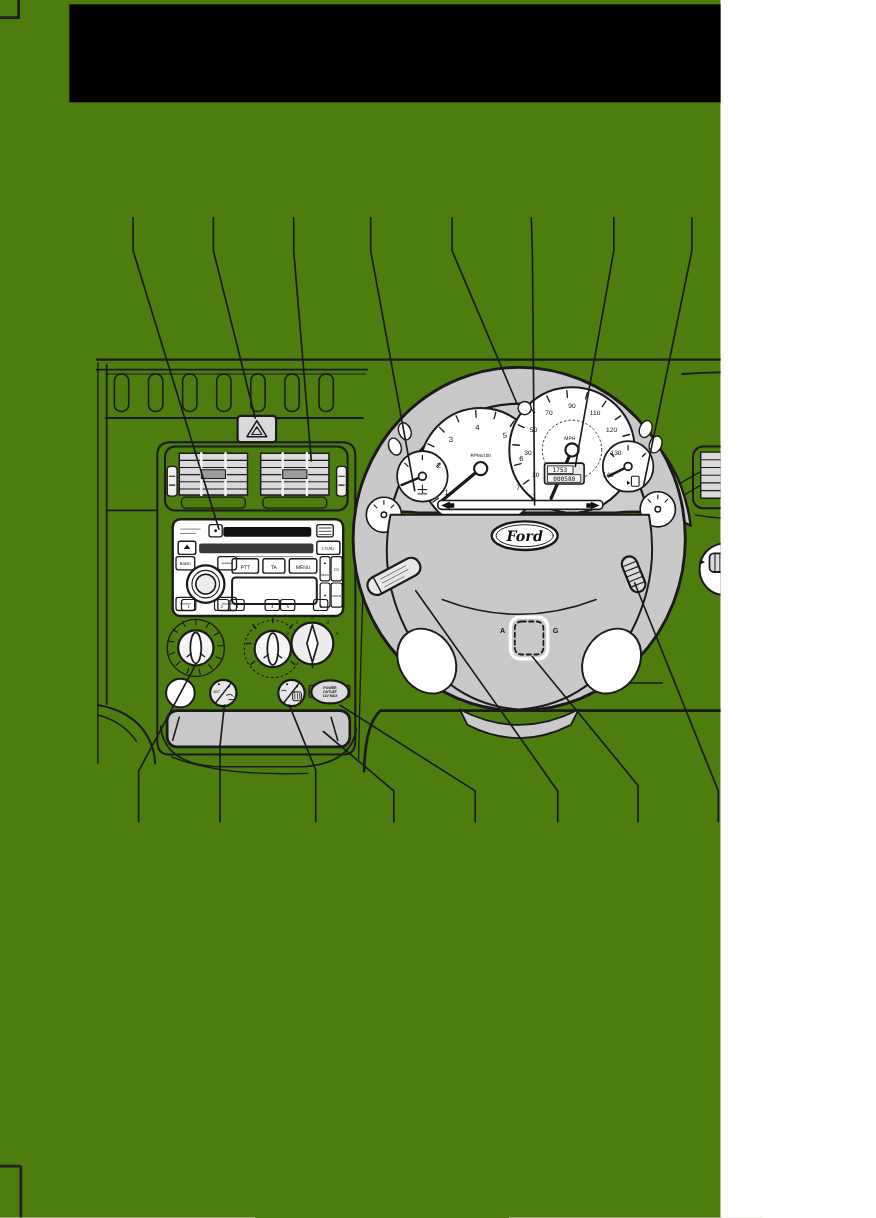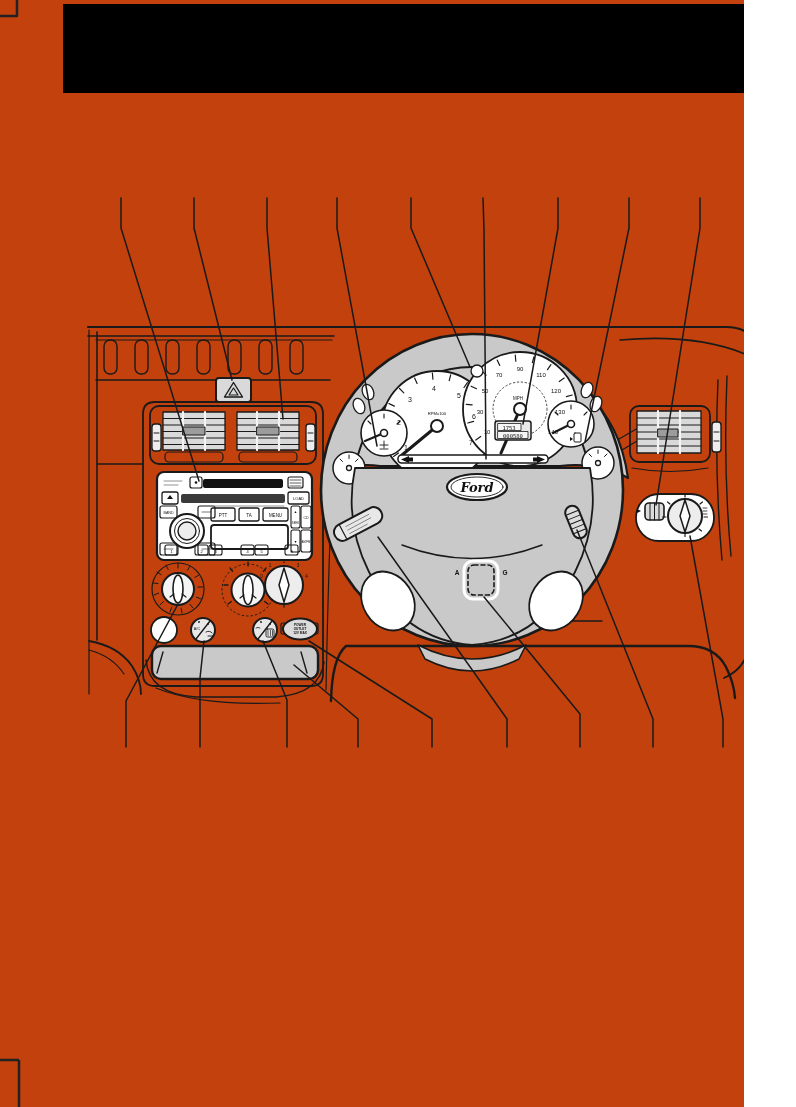--- a/index.html
+++ b/index.html
@@ -1,16 +1,16 @@
 <!DOCTYPE html>
 <html><head>
 <meta charset="utf-8">
 <style>
   html,body{margin:0;padding:0;background:#fff;}
-  .page{position:relative;width:744px;height:1107px;background:#c2410c;overflow:hidden;
+  .page{position:relative;width:655px;height:1107px;background:#4d7c0f;overflow:hidden;
         font-family:"Liberation Sans",sans-serif;}
   svg{position:absolute;left:0;top:0;}
   text{fill:#111;}
   .mono{font-family:"DejaVu Sans Mono",monospace;}
   .script{font-family:"DejaVu Serif",serif;font-style:italic;font-weight:bold;}
 </style>
 </head>
 <body>
 
 <div class="page">

